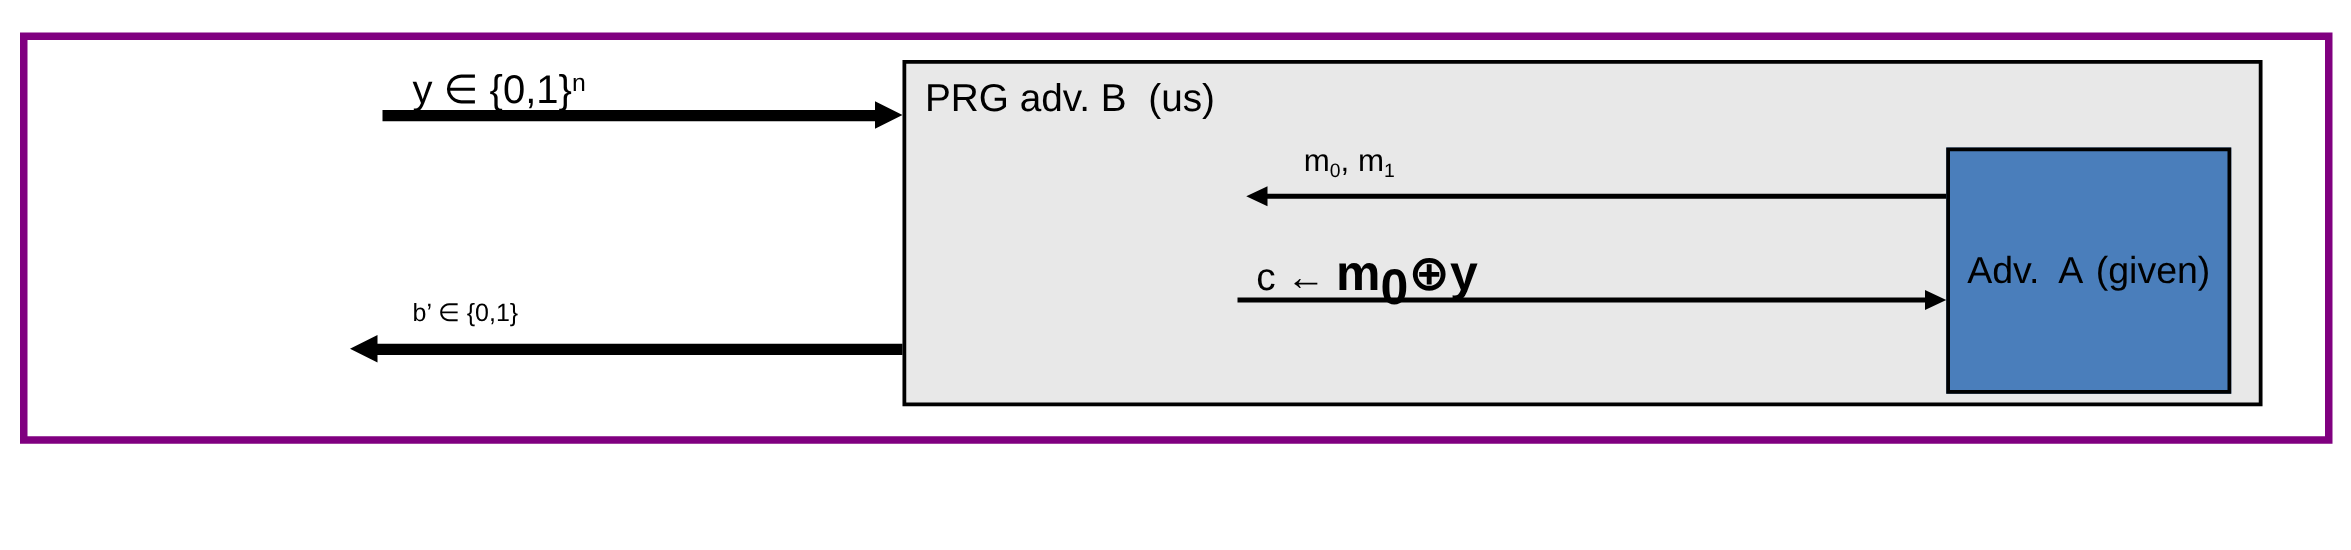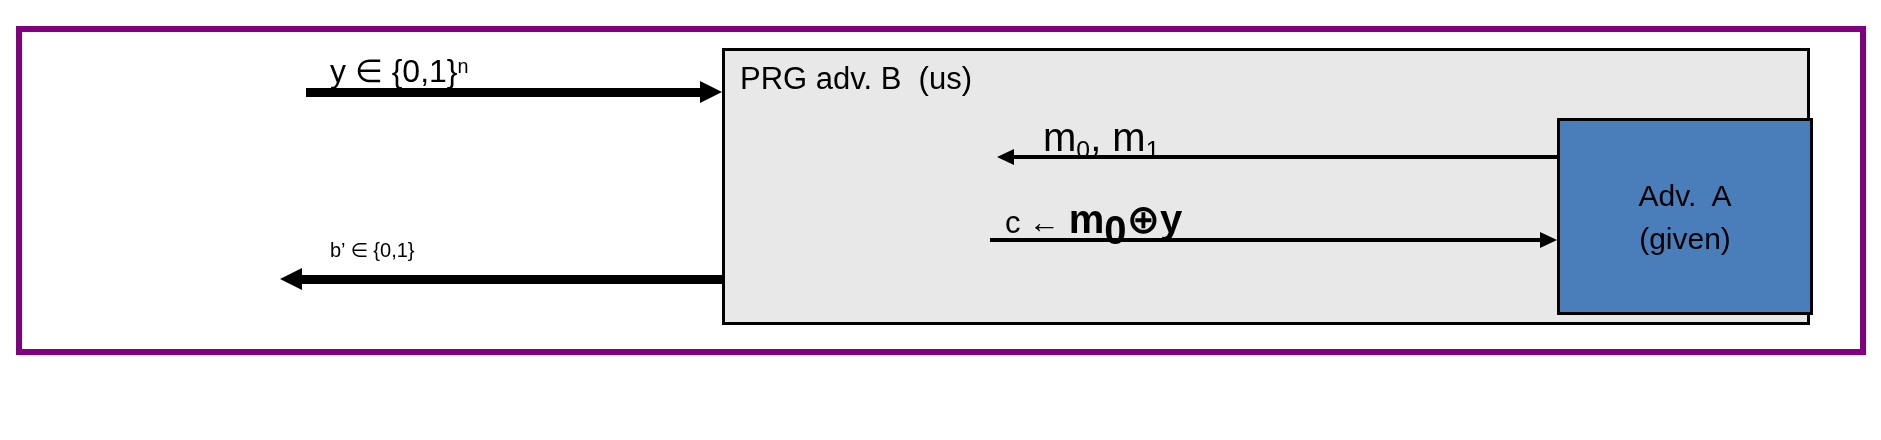--- a/index.html
+++ b/index.html
@@ -20,40 +20,40 @@
     position:absolute;left:722px;top:48px;width:1088px;height:277px;
     background:#E8E8E8;border:3px solid #000000;box-sizing:border-box;
   }
   .prg-label{
     position:absolute;left:740px;top:62px;font-size:31px;line-height:1.1;
     white-space:pre;color:#000;text-align:center;
   }
 
   
   .advA-box{
-    position:absolute;left:1557px;top:118px;width:256px;height:197px;
+    position:absolute;left:1557px;top:118px;width:228px;height:197px;
     background:#4A7EBB;border:3px solid #000000;box-sizing:border-box;
-    display:flex;flex-direction:column;align-items:center;justify-content:center;
+    display:flex;flex-direction:row;align-items:center;justify-content:center;
     gap:10px;
   }
   .advA-line{font-size:30px;color:#000;white-space:pre;line-height:1.1;}
 
   
   .shaft{position:absolute;background:#000;}
   .head{position:absolute;width:0;height:0;}
   .head-right{border-top:11px solid transparent;border-bottom:11px solid transparent;border-left:22px solid #000;}
   .head-left{border-top:11px solid transparent;border-bottom:11px solid transparent;border-right:22px solid #000;}
   .head-right-sm{border-top:8px solid transparent;border-bottom:8px solid transparent;border-left:17px solid #000;}
   .head-left-sm{border-top:8px solid transparent;border-bottom:8px solid transparent;border-right:17px solid #000;}
 
   
   .alabel{position:absolute;white-space:pre;color:#000;}
   .lbl-y{left:330px;top:52px;font-size:32px;}
   .lbl-b{left:330px;top:238px;font-size:20px;}
-  .lbl-m{left:1043px;top:115px;font-size:40px;}
+  .lbl-m{left:1043px;top:115px;font-size:25px;}
   .lbl-c{left:1005px;top:180px;font-size:31px;margin-top:16px;}
   .lbl-c .big{font-size:40px;font-weight:bold;letter-spacing:0px;}
 
   sub{font-size:0.62em;vertical-align:-0.28em;}
   sup{font-size:0.62em;vertical-align:0.45em;}
 </style>
 </head>
 <body>
 
 <div id="canvas">

